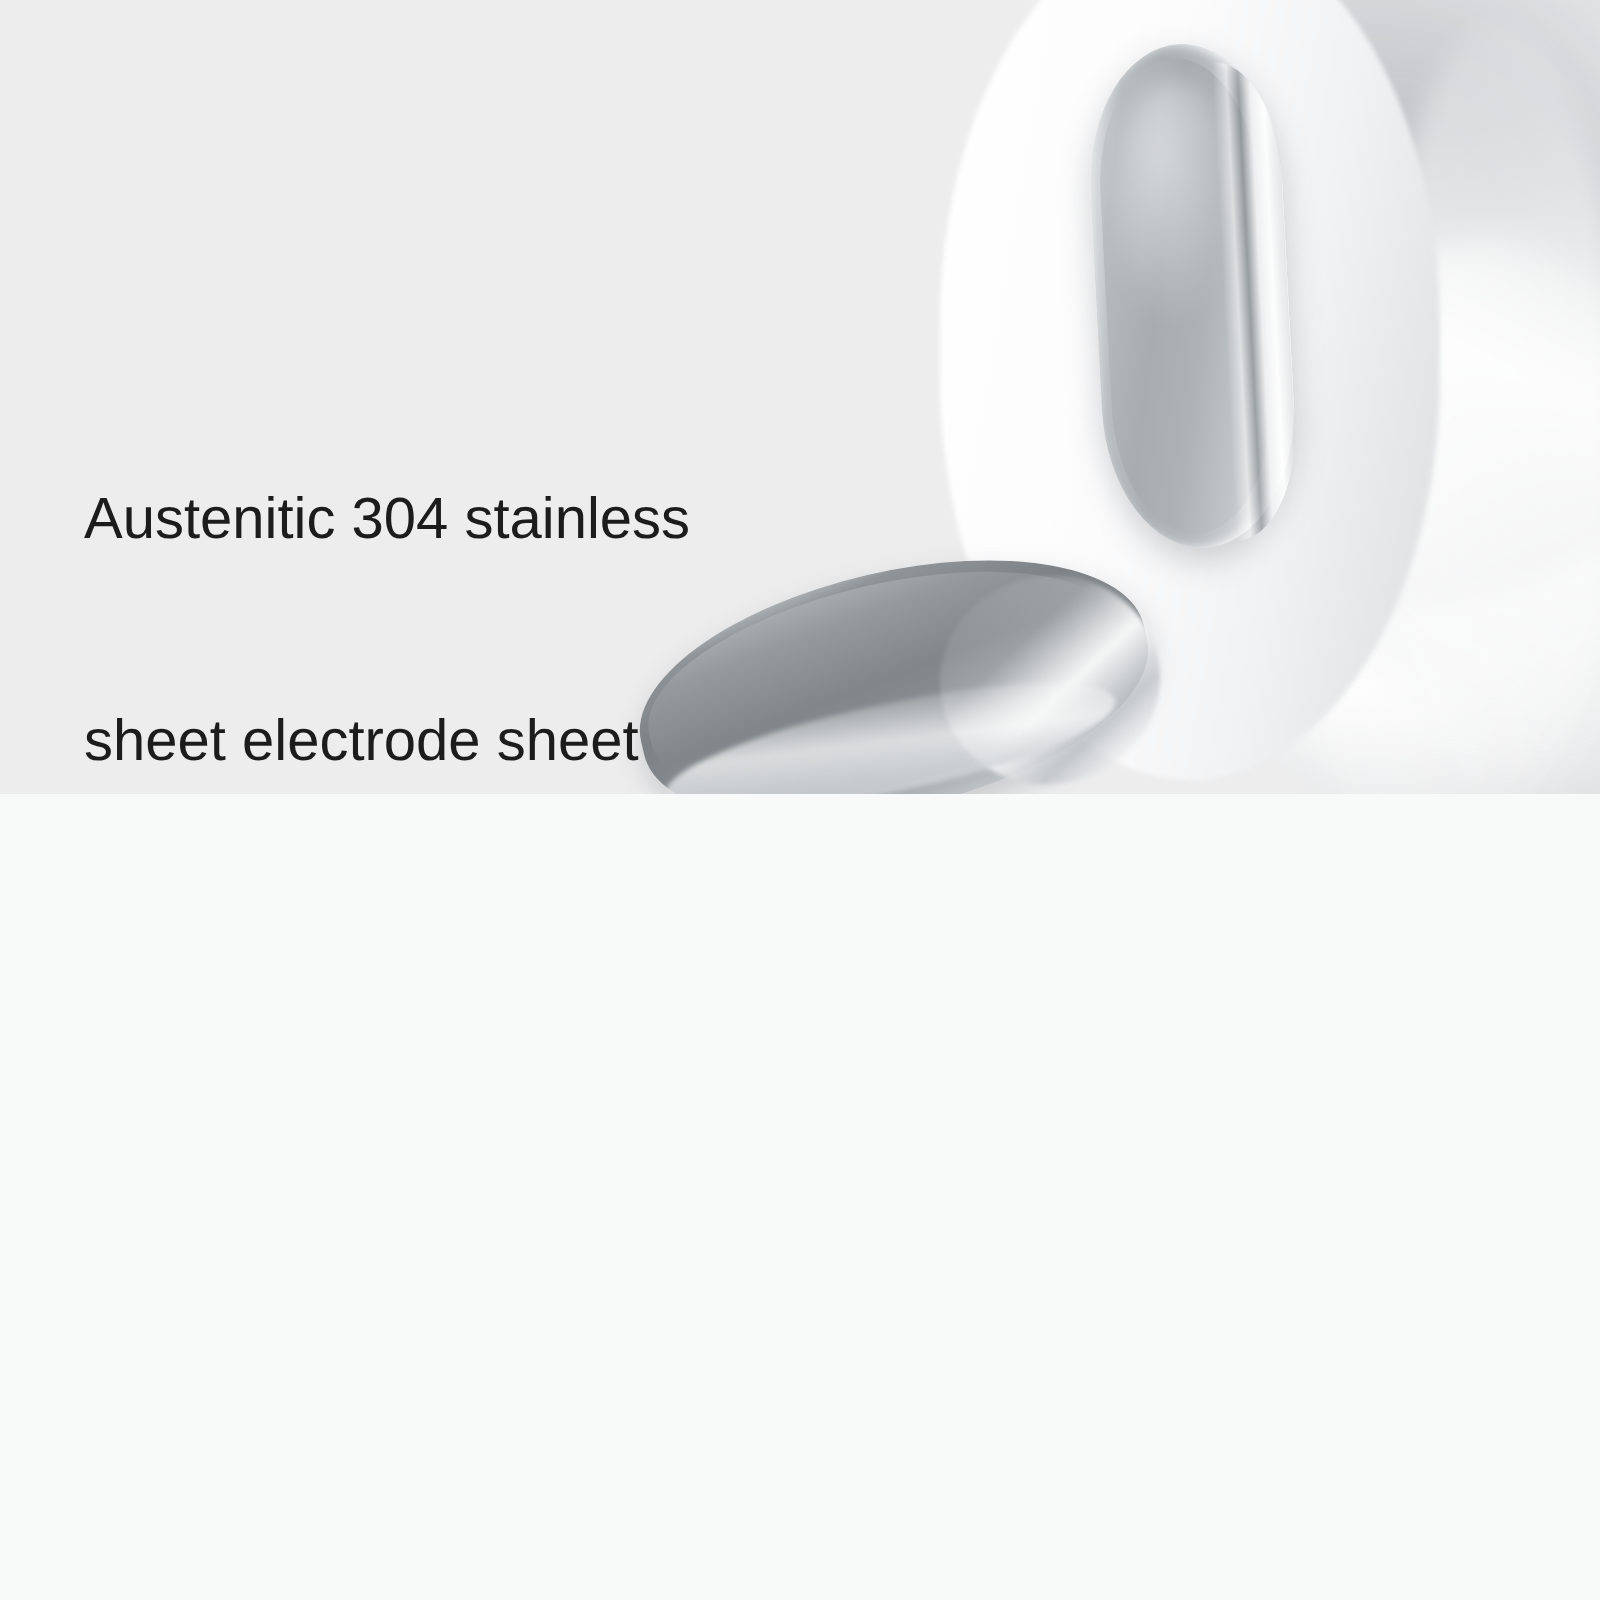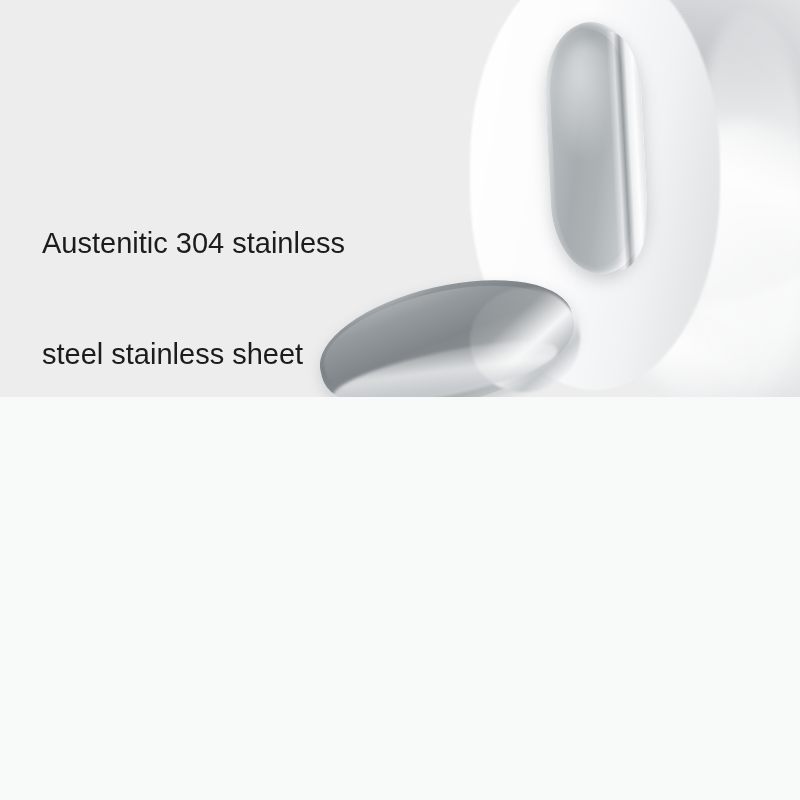--- a/index.html
+++ b/index.html
@@ -41,21 +41,21 @@
   
   .caption {
     position: absolute;
     color: #1c1c1c;
     line-height: 37px;
     white-space: pre;
     z-index: 40;
   }
   #caption-top {
     left: 42px;
-    top: 151px;
+    top: 168px;
     font-size: 29px;
     text-align: left;
   }
   .caption .line { display: block; }
 
   
 
   
   .band-outer {
     position: absolute;
@@ -315,21 +315,21 @@
     <div class="electrode-main-sheen"></div>
     <div class="electrode-main-rim"></div>
 
     <div class="electrode-second"></div>
     <div class="electrode-second-face"></div>
     <div class="electrode-second-rim"></div>
     <div class="electrode-second-edge"></div>
 
     <div class="caption" id="caption-top">
       <span class="line">Austenitic 304 stainless</span>
-      <span class="line">steel stainless sheet</span>
+      <span class="line">sheet electrode sheet</span>
       
     </div>
 
   </div>
 
   <div class="panel" id="panel-bottom">
 
     
     
     

